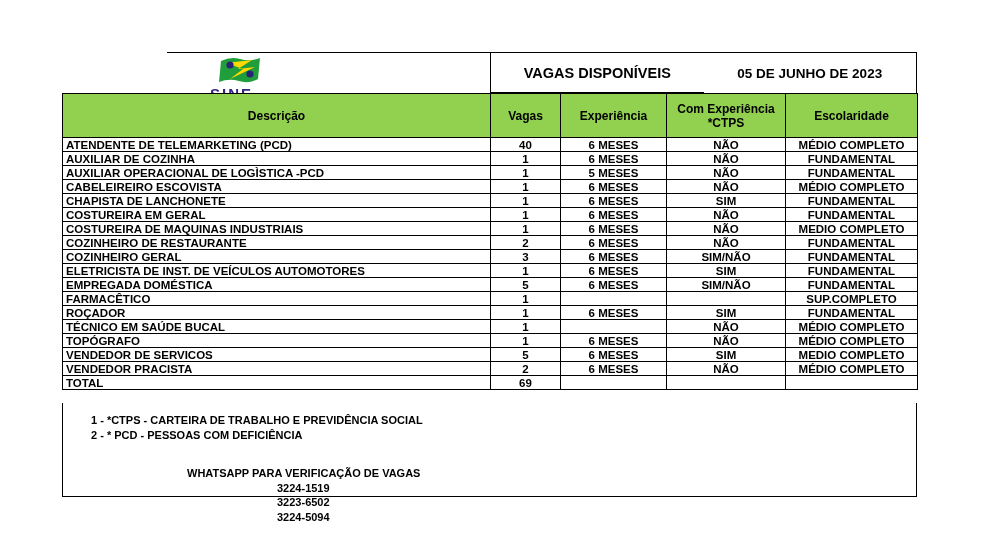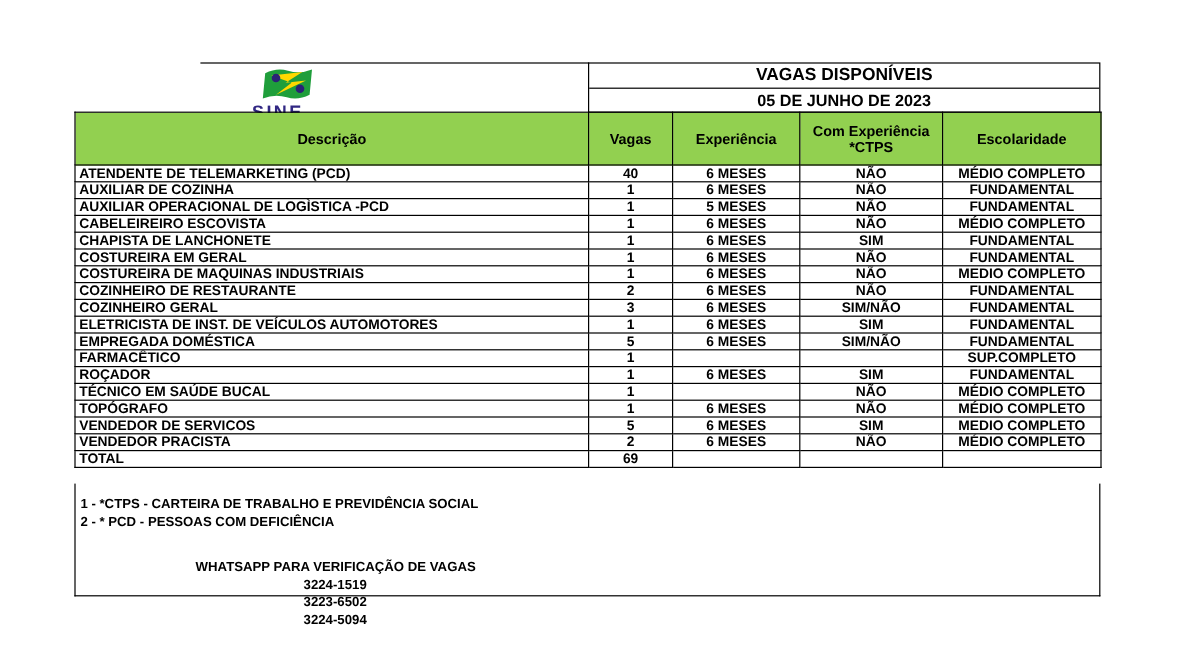--- a/index.html
+++ b/index.html
@@ -6,40 +6,40 @@
   html, body { width: 984px; height: 560px; background: #fff; }
   body { font-family: "Liberation Sans", sans-serif; position: relative; overflow: hidden; }
 
   .sheet { position: absolute; left: 0; top: 0; width: 984px; height: 560px; }
 
   
   .top-border { position: absolute; left: 167px; top: 52px; width: 324px; height: 1px; background: #000; }
 
   
   .title-box { position: absolute; left: 490px; top: 52px; width: 427px; height: 42px;
-               border: 1px solid #000; display: flex; flex-direction: column; }
+               border: 1px solid #000; display: flex; flex-direction: row; }
   .title-row { flex: 1; display: flex; align-items: center; justify-content: center;
                font-weight: bold; color: #000; }
   .title-row.first { border-bottom: 1px solid #000; font-size: 14.5px; }
   .title-row.second { font-size: 13.5px; }
 
   
   table.vagas { position: absolute; left: 62px; top: 93px; width: 855px;
                 border-collapse: collapse; table-layout: fixed; }
   table.vagas th { background: #92d050; border: 1px solid #000; height: 44px;
                    font-size: 12px; font-weight: bold; color: #000; text-align: center;
                    line-height: 14px; padding: 0 2px; margin-top: 22px; }
   table.vagas td { border: 1px solid #000; height: 14px; font-size: 11.5px; font-weight: bold;
                    color: #000; line-height: 12px; padding: 0; white-space: nowrap; overflow: hidden; }
   table.vagas td.c0 { text-align: left; padding-left: 3px; }
   table.vagas td.c1, table.vagas td.c2, table.vagas td.c3, table.vagas td.c4 { text-align: center; }
 
   
   .footer-box { position: absolute; left: 62px; top: 403px; width: 855px; height: 94px;
-                border: 1px solid #000; border-top: none; padding-top: 10px; color: #000; }
+                border: 1px solid #000; border-top: none; padding-top: 10px; color: #000; padding-left: 24px; }
   .footer-note { font-size: 11px; font-weight: bold; line-height: 14.5px; margin-left: 4px; white-space: nowrap; }
   .footer-wa { font-size: 11px; font-weight: bold; line-height: 14.5px; margin-left: 100px; white-space: nowrap; margin-top: 24px; }
   .footer-phone { font-size: 11px; font-weight: bold; line-height: 14.5px; margin-left: 190px; white-space: nowrap; }
 
   
   .mte-logo { position: absolute; left: 64px; top: 53px; width: 102px; height: 43px; }
   .mte-box { position: absolute; left: 16px; top: 5px; width: 86px; height: 34px;
              background: #2c52a6; border-radius: 3px; }
   .mte-flag { position: absolute; left: 0; top: 0; width: 42px; height: 43px; }
   .mte-title { position: absolute; left: 44px; top: 7px; color: #fff; font-weight: bold;

